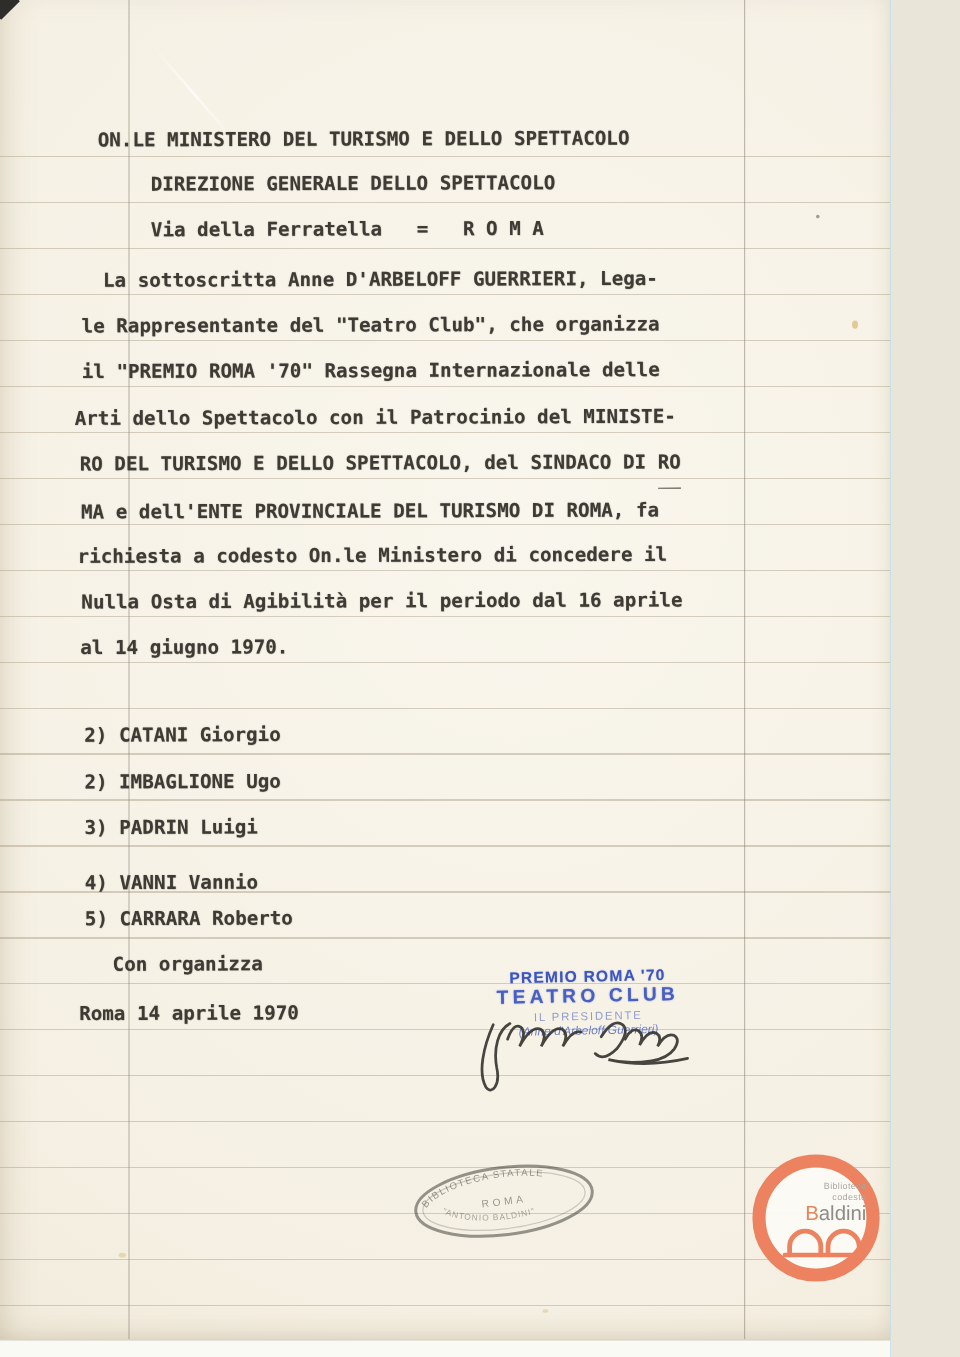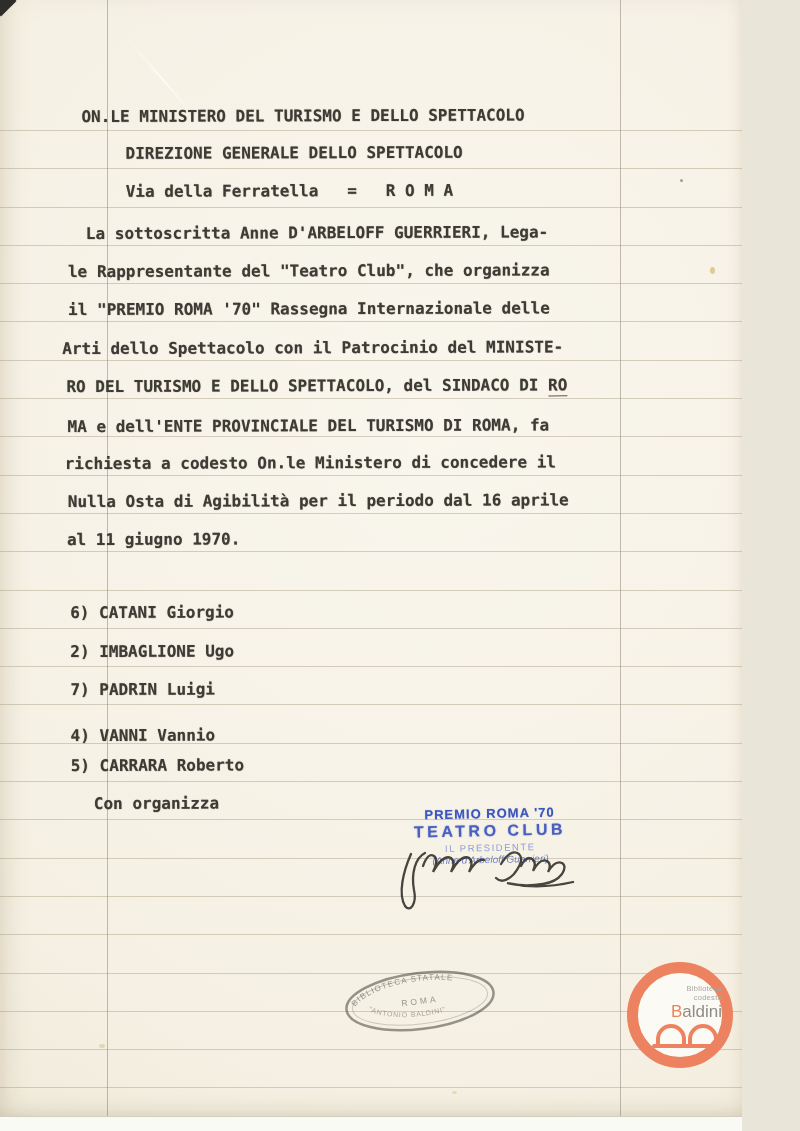--- a/index.html
+++ b/index.html
@@ -25,21 +25,21 @@
     transform:rotate(49deg);transform-origin:left top;}
   .speck{position:absolute;border-radius:50%;}
   .sp1{left:710px;top:267px;width:5px;height:7px;background:rgba(205,170,80,.55);}
   .sp2{left:99px;top:1044px;width:6px;height:4px;background:rgba(210,180,95,.4);}
   .sp3{left:680px;top:179px;width:3px;height:3px;background:rgba(90,88,75,.55);}
   .sp4{left:452px;top:1091px;width:5px;height:3px;background:rgba(205,175,90,.35);}
   .textblock{position:absolute;left:0;top:0;width:100%;height:100%;transform:rotate(-0.2deg);}
   .tline{position:absolute;font-family:"DejaVu Sans Mono","Liberation Mono",monospace;
     font-size:16px;font-weight:600;line-height:20px;color:#3e3b35;white-space:pre;
     text-shadow:0 0 1px rgba(62,59,53,.38), 0.4px 0.4px 0 rgba(62,59,53,.22);}
-  .tline .u{border-bottom:1.6px solid rgba(62,59,53,.85);padding-bottom:1px;}
+  .tline .u{border-bottom:1.6px solid rgba(62,59,53,.85);padding-bottom:12px;}
   .blue-stamp{position:absolute;left:404px;top:806px;width:172px;text-align:center;
     color:#3c55bf;transform:rotate(-1.2deg);}
   .bs1{font-size:13px;font-weight:bold;letter-spacing:1px;
     text-shadow:0 0 1px rgba(60,85,191,.55);}
   .bs2{font-size:16px;font-weight:bold;letter-spacing:3.5px;margin-top:1px;opacity:.93;
     text-shadow:0 0 1.5px rgba(60,85,191,.6);white-space:nowrap;}
   .bs3{font-size:9.5px;letter-spacing:1.5px;opacity:.55;margin-top:2px;}
   .bs4{font-size:10px;font-style:italic;opacity:.72;margin-top:1px;white-space:nowrap;}
   .signature{position:absolute;left:383px;top:838px;}
   .oval-stamp{position:absolute;left:330px;top:957px;}
@@ -74,27 +74,28 @@
     <div class="tline" style="left:127px;top:143px">DIREZIONE GENERALE DELLO SPETTACOLO</div>
     <div class="tline" style="left:127px;top:181px">Via della Ferratella   =   R O M A</div>
     <div class="tline" style="left:87px;top:223px">La sottoscritta Anne D'ARBELOFF GUERRIERI, Lega-</div>
     <div class="tline" style="left:69px;top:261px">le Rappresentante del "Teatro Club", che organizza</div>
     <div class="tline" style="left:69px;top:299px">il "PREMIO ROMA '70" Rassegna Internazionale delle</div>
     <div class="tline" style="left:63px;top:338px">Arti dello Spettacolo con il Patrocinio del MINISTE-</div>
     <div class="tline" style="left:67px;top:376px"><span>RO DEL TURISMO E DELLO SPETTACOLO, del SINDACO DI </span><span class="u">RO</span></div>
     <div class="tline" style="left:68px;top:416px">MA e dell'ENTE PROVINCIALE DEL TURISMO DI ROMA, fa</div>
     <div class="tline" style="left:65px;top:453px">richiesta a codesto On.le Ministero di concedere il</div>
     <div class="tline" style="left:68px;top:491px">Nulla Osta di Agibilità per il periodo dal 16 aprile</div>
-    <div class="tline" style="left:67px;top:529px">al 11 giugno 1970.</div>
-    <div class="tline" style="left:70px;top:602px">6) CATANI Giorgio</div>
+    <div class="tline" style="left:67px;top:529px">al 14 giugno 1970.</div>
+    <div class="tline" style="left:70px;top:602px">2) CATANI Giorgio</div>
     <div class="tline" style="left:70px;top:641px">2) IMBAGLIONE Ugo</div>
-    <div class="tline" style="left:70px;top:679px">7) PADRIN Luigi</div>
+    <div class="tline" style="left:70px;top:679px">3) PADRIN Luigi</div>
     <div class="tline" style="left:70px;top:725px">4) VANNI Vannio</div>
     <div class="tline" style="left:70px;top:755px">5) CARRARA Roberto</div>
     <div class="tline" style="left:93px;top:793px">Con organizza</div>
+    <div class="tline" style="left:65px;top:834px">Roma 14 aprile 1970</div>
   </div>
 
   <div class="blue-stamp">
     <div class="bs1">PREMIO ROMA '70</div>
     <div class="bs2">TEATRO CLUB</div>
     <div class="bs3">IL PRESIDENTE</div>
     <div class="bs4">(Anne d'Arbeloff Guerrieri)</div>
   </div>
 
   <svg class="signature" width="205" height="85" viewBox="0 0 205 85">

